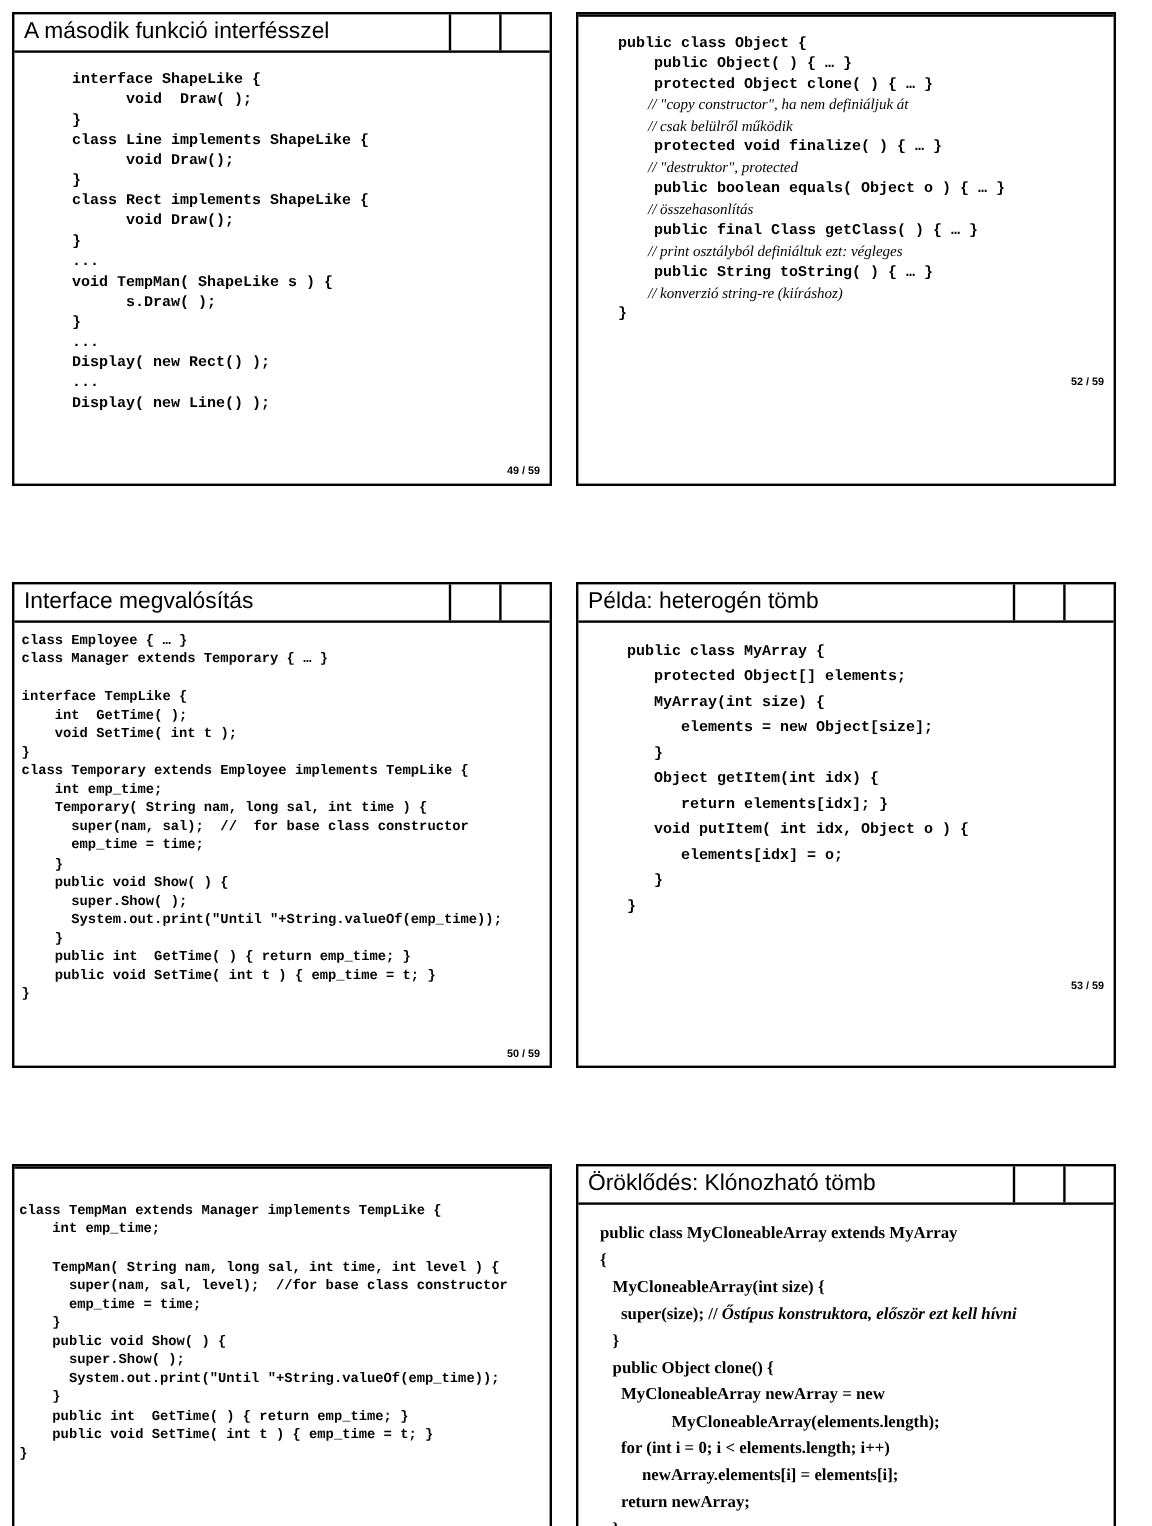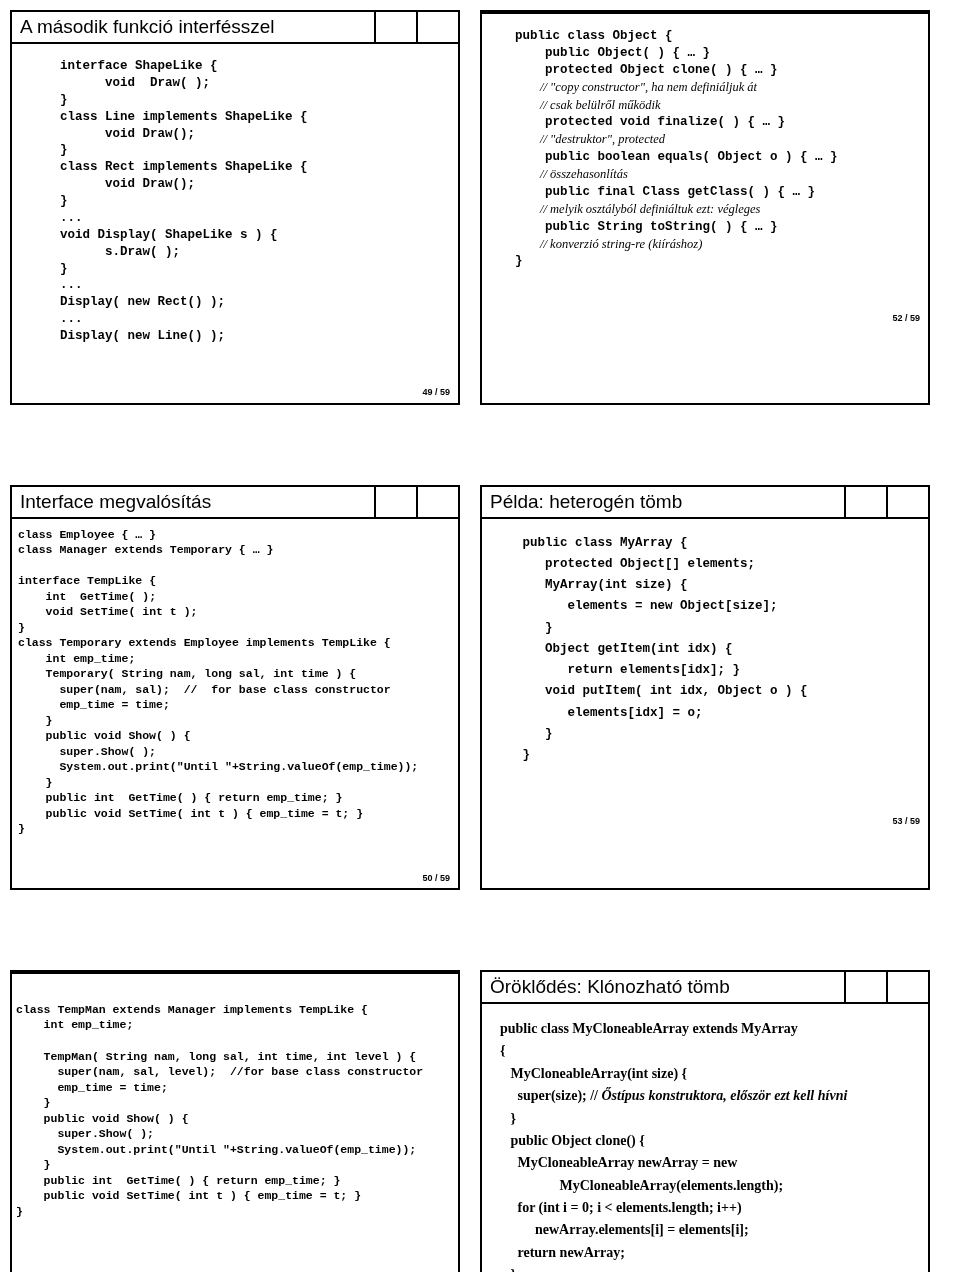--- a/index.html
+++ b/index.html
@@ -73,21 +73,21 @@
     <div class="body">    <span>interface </span><span class="u">ShapeLike</span><span> {</span>
     <span>      void  Draw( );</span>
     <span>}</span>
     <span>class Line </span><span class="u">implements ShapeLike</span><span> {</span>
     <span>      void Draw();</span>
     <span>}</span>
     <span>class Rect </span><span class="u">implements ShapeLike</span><span> {</span>
     <span>      void Draw();</span>
     <span>}</span>
     <span>...</span>
-    <span>void Display( ShapeLike s ) {</span>
+    <span>void TempMan( ShapeLike s ) {</span>
     <span>      s.Draw( );</span>
     <span>}</span>
     <span>...</span>
     <span>Display( new Rect() );</span>
     <span>...</span>
     <span>Display( new Line() );</span>
       <div class="pgnum">49 / 59</div>
     </div>
   </div>
 
@@ -99,21 +99,21 @@
     <div class="body">  <span>public class </span><span class="u">Object</span><span> {</span>
   <span>    public Object( ) { … }</span>
   <span>    </span><span class="u">protected</span><span> Object </span><span class="u">clone</span><span>( ) { … }</span>
   <span class="serifline">        // "copy constructor", ha nem definiáljuk át</span>
   <span class="serifline">        // csak belülről működik</span>
   <span>    protected void </span><span class="u">finalize</span><span>( ) { … }</span>
   <span class="serifline">        // "destruktor", protected</span>
   <span>    public boolean </span><span class="u">equals</span><span>( Object o ) { … }</span>
   <span class="serifline">        // összehasonlítás</span>
   <span>    public </span><span class="u">final</span><span> Class </span><span class="u">getClass</span><span>( ) { … }</span>
-  <span class="serifline">        // melyik osztályból definiáltuk ezt: végleges</span>
+  <span class="serifline">        // print osztályból definiáltuk ezt: végleges</span>
   <span>    public String </span><span class="u">toString</span><span>( ) { … }</span>
   <span class="serifline">        // konverzió string-re (kiíráshoz)</span>
   <span>}</span>
       <div class="pgnum">52 / 59</div>
     </div>
   </div>
 </div>
 
 <div class="row">
 

